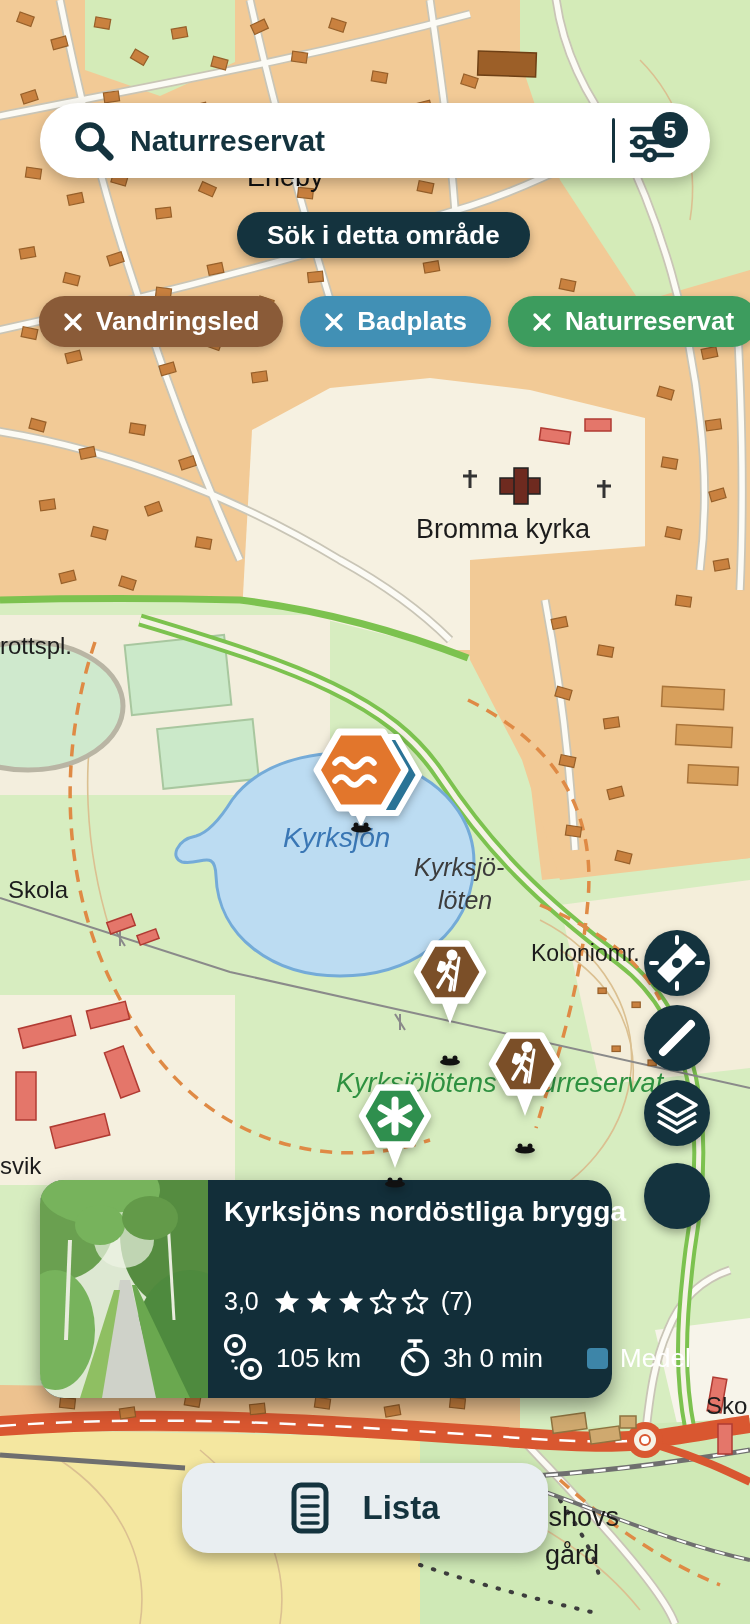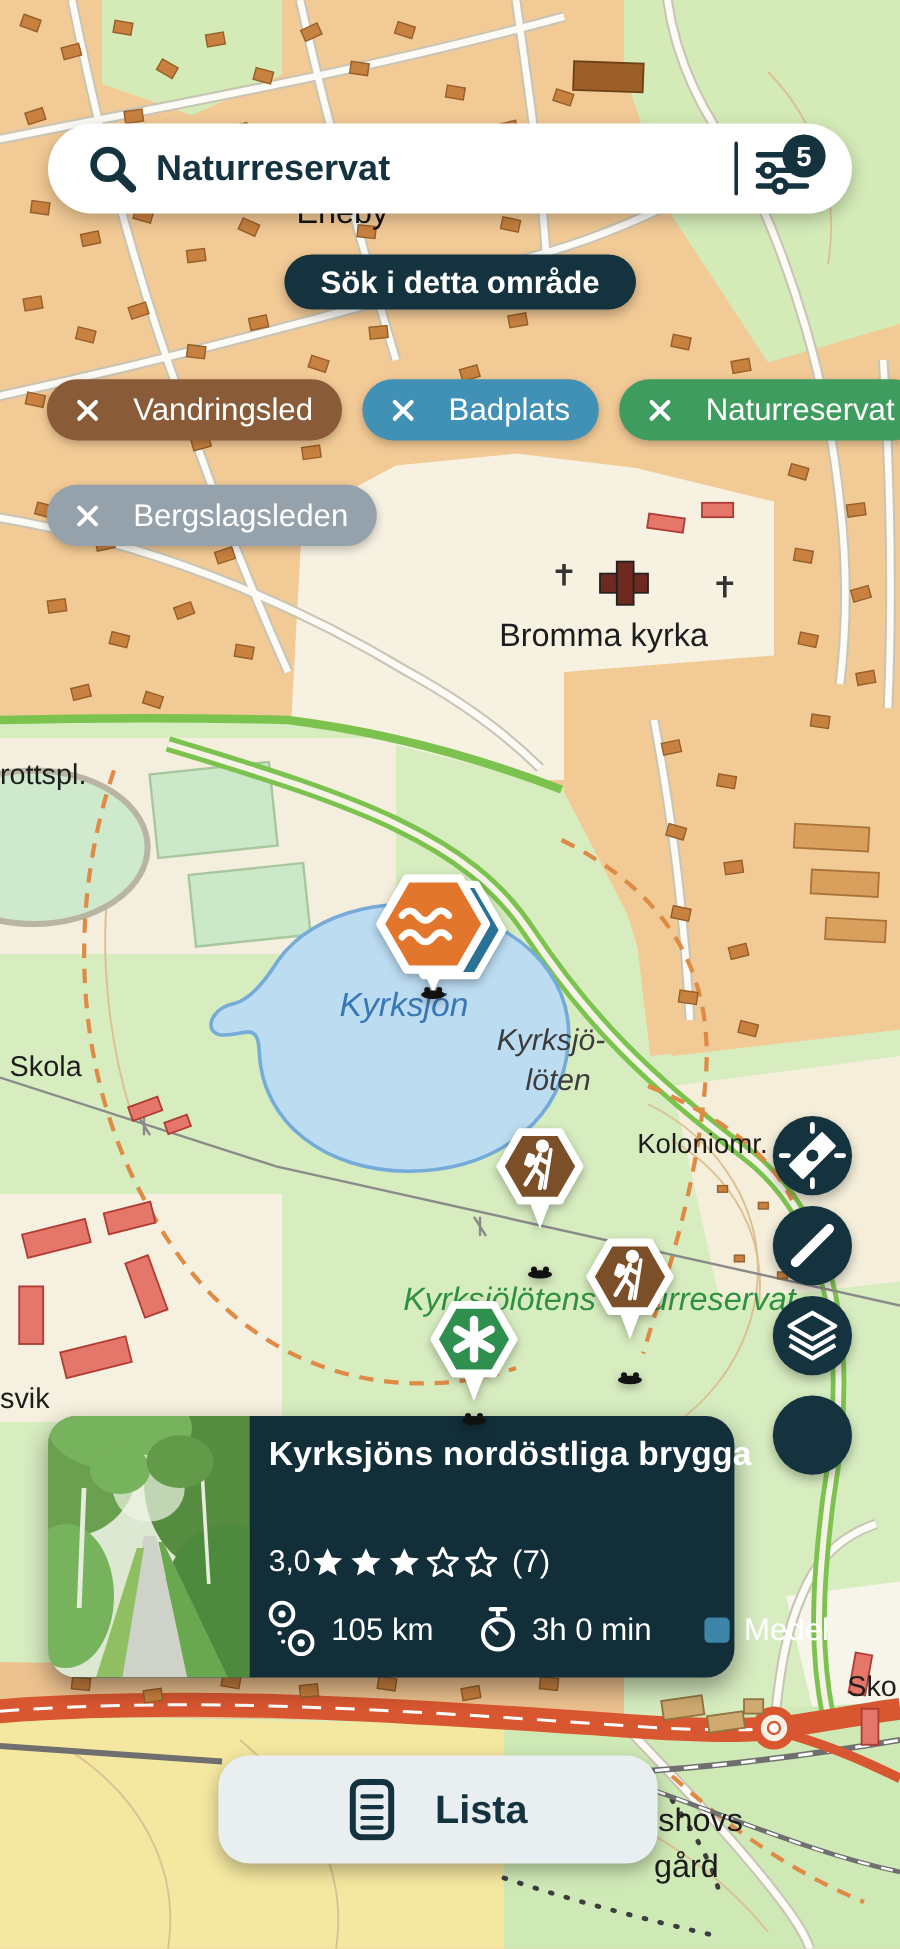--- a/index.html
+++ b/index.html
@@ -20,39 +20,39 @@
   .search-divider{position:absolute;left:572px;top:15px;width:3px;height:45px;background:#14333e;border-radius:2px;}
   .filter-btn{position:absolute;right:28px;top:12px;width:56px;height:56px;}
   .filter-badge{position:absolute;left:612px;top:9px;width:36px;height:36px;border-radius:50%;
       background:#14333e;color:#fff;font-size:23px;font-weight:700;display:flex;
       align-items:center;justify-content:center;z-index:21;}
   
   .dark-pill{position:absolute;left:237px;top:212px;height:46px;padding:0 30px;background:#14333e;
       border-radius:28px;color:#fff;font-size:26px;font-weight:600;display:flex;align-items:center;
       z-index:20;box-shadow:0 4px 10px rgba(0,0,0,.3);}
   .chip-row{position:absolute;left:39px;display:flex;gap:17px;z-index:20;}
-  .chip{display:inline-flex;align-items:center;gap:28px;height:51px;padding:0 24px;border-radius:26px;
-      color:#fff;font-size:26px;font-weight:400;box-shadow:0 3px 8px rgba(0,0,0,.25);margin-top:20px;}
+  .chip{display:inline-flex;align-items:center;gap:13px;height:51px;padding:0 24px;border-radius:26px;
+      color:#fff;font-size:26px;font-weight:700;box-shadow:0 3px 8px rgba(0,0,0,.25);}
   .chip svg{display:block;}
   
   .ctl{position:absolute;left:644px;width:66px;height:66px;border-radius:50%;background:#14333e;
       z-index:3;display:flex;align-items:center;justify-content:center;
       box-shadow:0 4px 9px rgba(0,0,0,.3);}
   .ctl-hidden{z-index:2;}
   
   .marker{position:absolute;z-index:12;filter:drop-shadow(0 3px 4px rgba(0,0,0,.3));}
   
   .card{position:absolute;left:40px;top:1180px;width:572px;height:218px;background:#122e39;
       border-radius:24px;z-index:10;box-shadow:0 8px 20px rgba(0,0,0,.4);}
   .card-photo{position:absolute;left:0;top:0;width:168px;height:218px;border-radius:24px 0 0 24px;
       overflow:hidden;}
   .card-title{position:absolute;left:184px;top:16px;width:480px;color:#fff;font-size:28px;
       font-weight:700;white-space:nowrap;letter-spacing:.2px;}
   .rating-row{position:absolute;left:184px;top:106px;display:flex;align-items:center;color:#fff;}
-  .rating-val{font-size:25px;font-weight:500;}
+  .rating-val{font-size:25px;font-weight:500;margin-right:14px;}
   .star{width:28px;height:28px;margin-right:4px;display:block;}
   .rating-count{font-size:26px;font-weight:400;margin-left:8px;}
   .stats-row{position:absolute;left:182px;top:152px;width:476px;display:flex;align-items:center;color:#fff;}
   .stat-txt{font-size:26px;font-weight:500;}
   .diff-square{width:21px;height:21px;border-radius:4px;margin-right:12px;}
   
   .list-btn{position:absolute;left:182px;top:1463px;width:366px;height:90px;background:#e9eef1;
       border-radius:26px;z-index:15;display:flex;align-items:center;justify-content:center;gap:32px;
       box-shadow:0 6px 14px rgba(0,0,0,.3);}
   .list-btn span{color:#14333e;font-size:33px;font-weight:700;}
@@ -349,28 +349,20 @@
         </svg>
       <span>Badplats</span>
     </div>
     <div class="chip" style="background: rgb(61, 156, 94);">
       <svg width="20" height="20" viewBox="0 0 20 20">
           <path d="M3,3 L17,17 M17,3 L3,17" stroke="#fff" stroke-width="3.4" stroke-linecap="round"></path>
         </svg>
       <span>Naturreservat</span>
     </div>
   </div>
-  <div class="chip-row" style="top:384px;">
-    <div class="chip" style="background: rgb(149, 162, 172);">
-      <svg width="20" height="20" viewBox="0 0 20 20">
-          <path d="M3,3 L17,17 M17,3 L3,17" stroke="#fff" stroke-width="3.4" stroke-linecap="round"></path>
-        </svg>
-      <span>Bergslagsleden</span>
-    </div>
-  </div>
 
   <div class="marker" style="left:309px;top:723px;">
     <svg width="120" height="116" viewBox="0 0 120 116">
       <polygon points="44,14 88,14 110,52 88,90 44,90 22,52" fill="#2a7396" stroke="#fff" stroke-width="6" stroke-linejoin="round"></polygon>
       <polygon points="42,82 62,82 52,104" fill="#fff"></polygon>
       <ellipse cx="52" cy="106" rx="10" ry="3.5" fill="#111"></ellipse>
       <circle cx="47" cy="102" r="2.5" fill="#111"></circle>
         <circle cx="57" cy="102" r="2.5" fill="#111"></circle>
       <polygon points="30,9 74,9 96,47 74,85 30,85 8,47" fill="#e2762c" stroke="#fff" stroke-width="7" stroke-linejoin="round"></polygon>
       <g fill="none" stroke="#fff" stroke-width="5.5" stroke-linecap="round">

